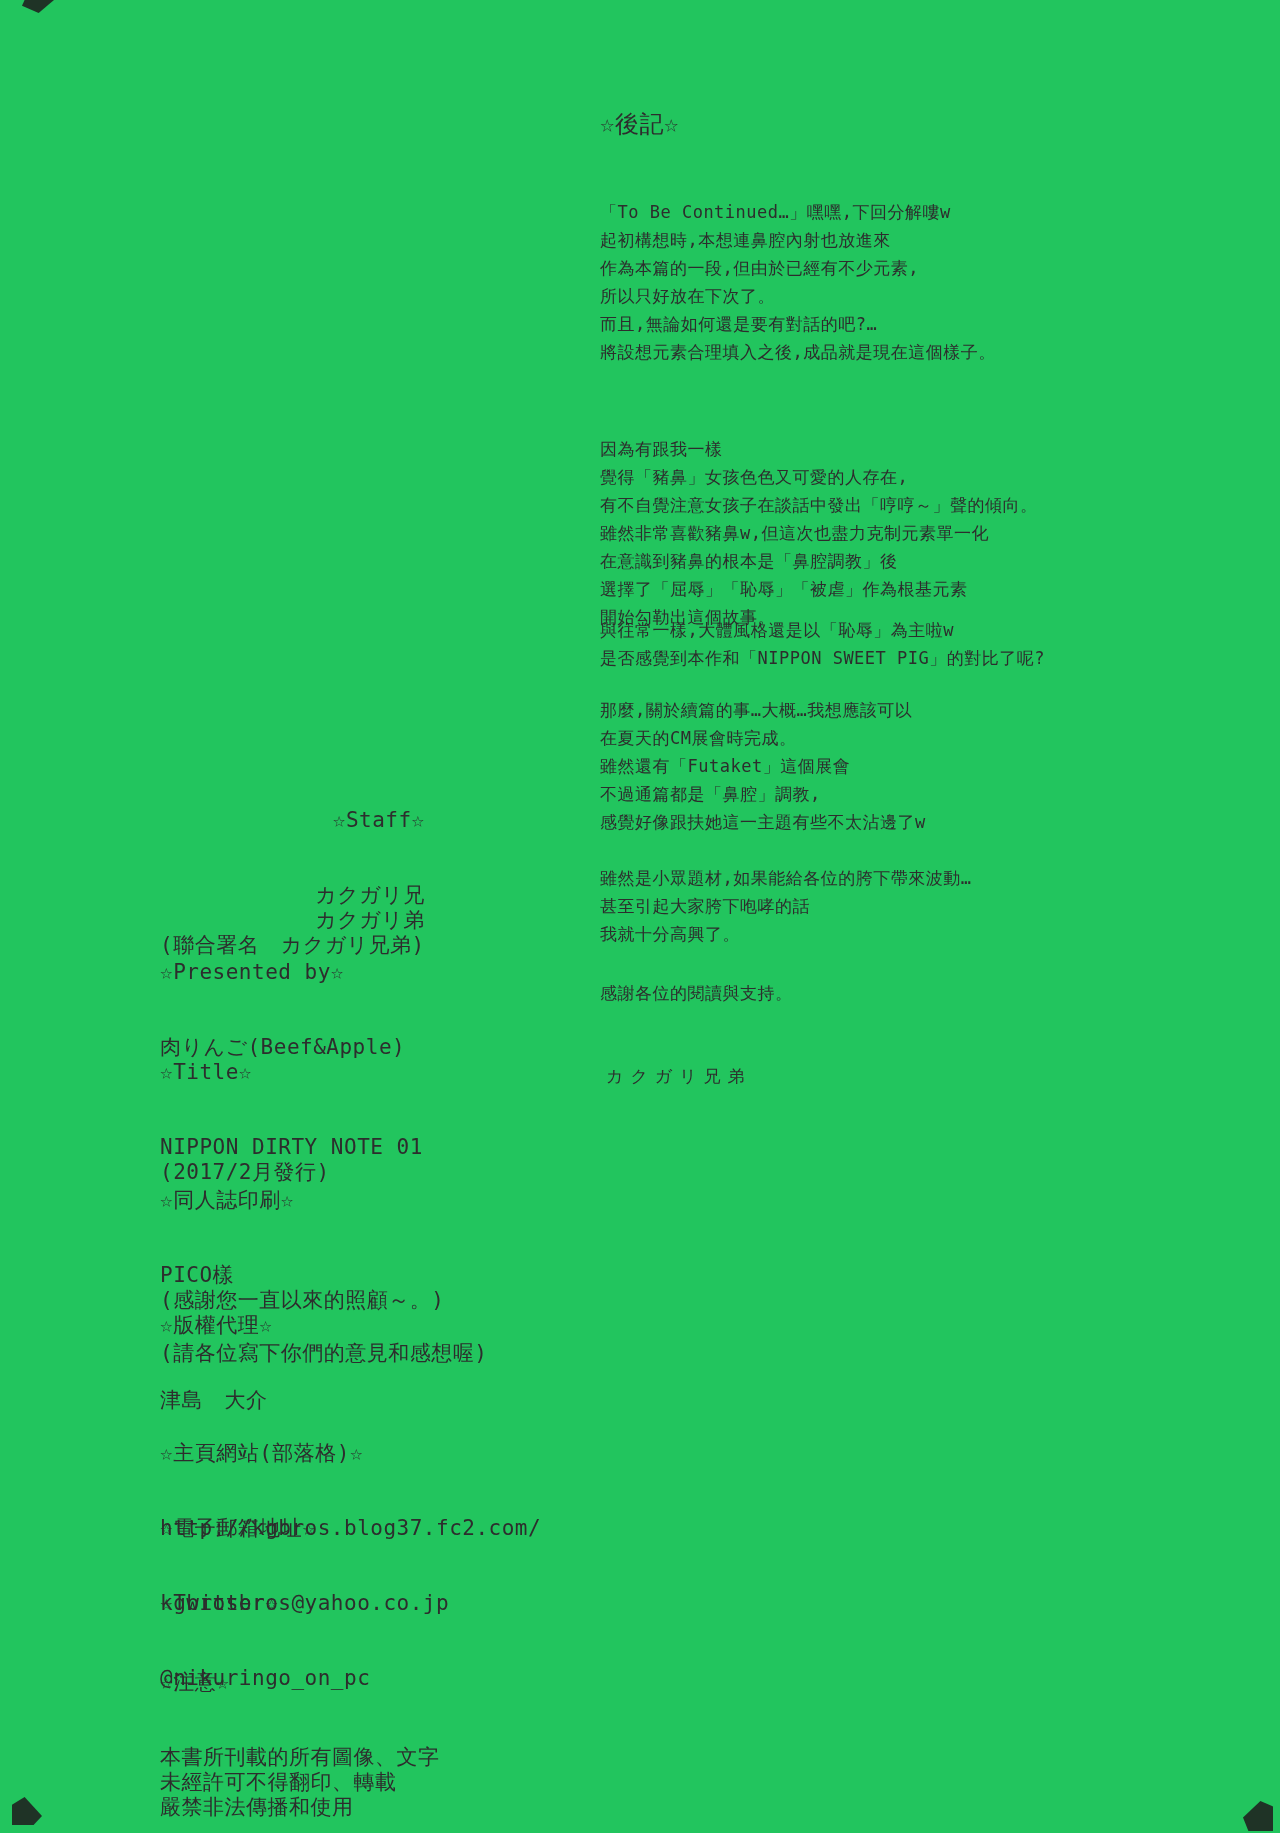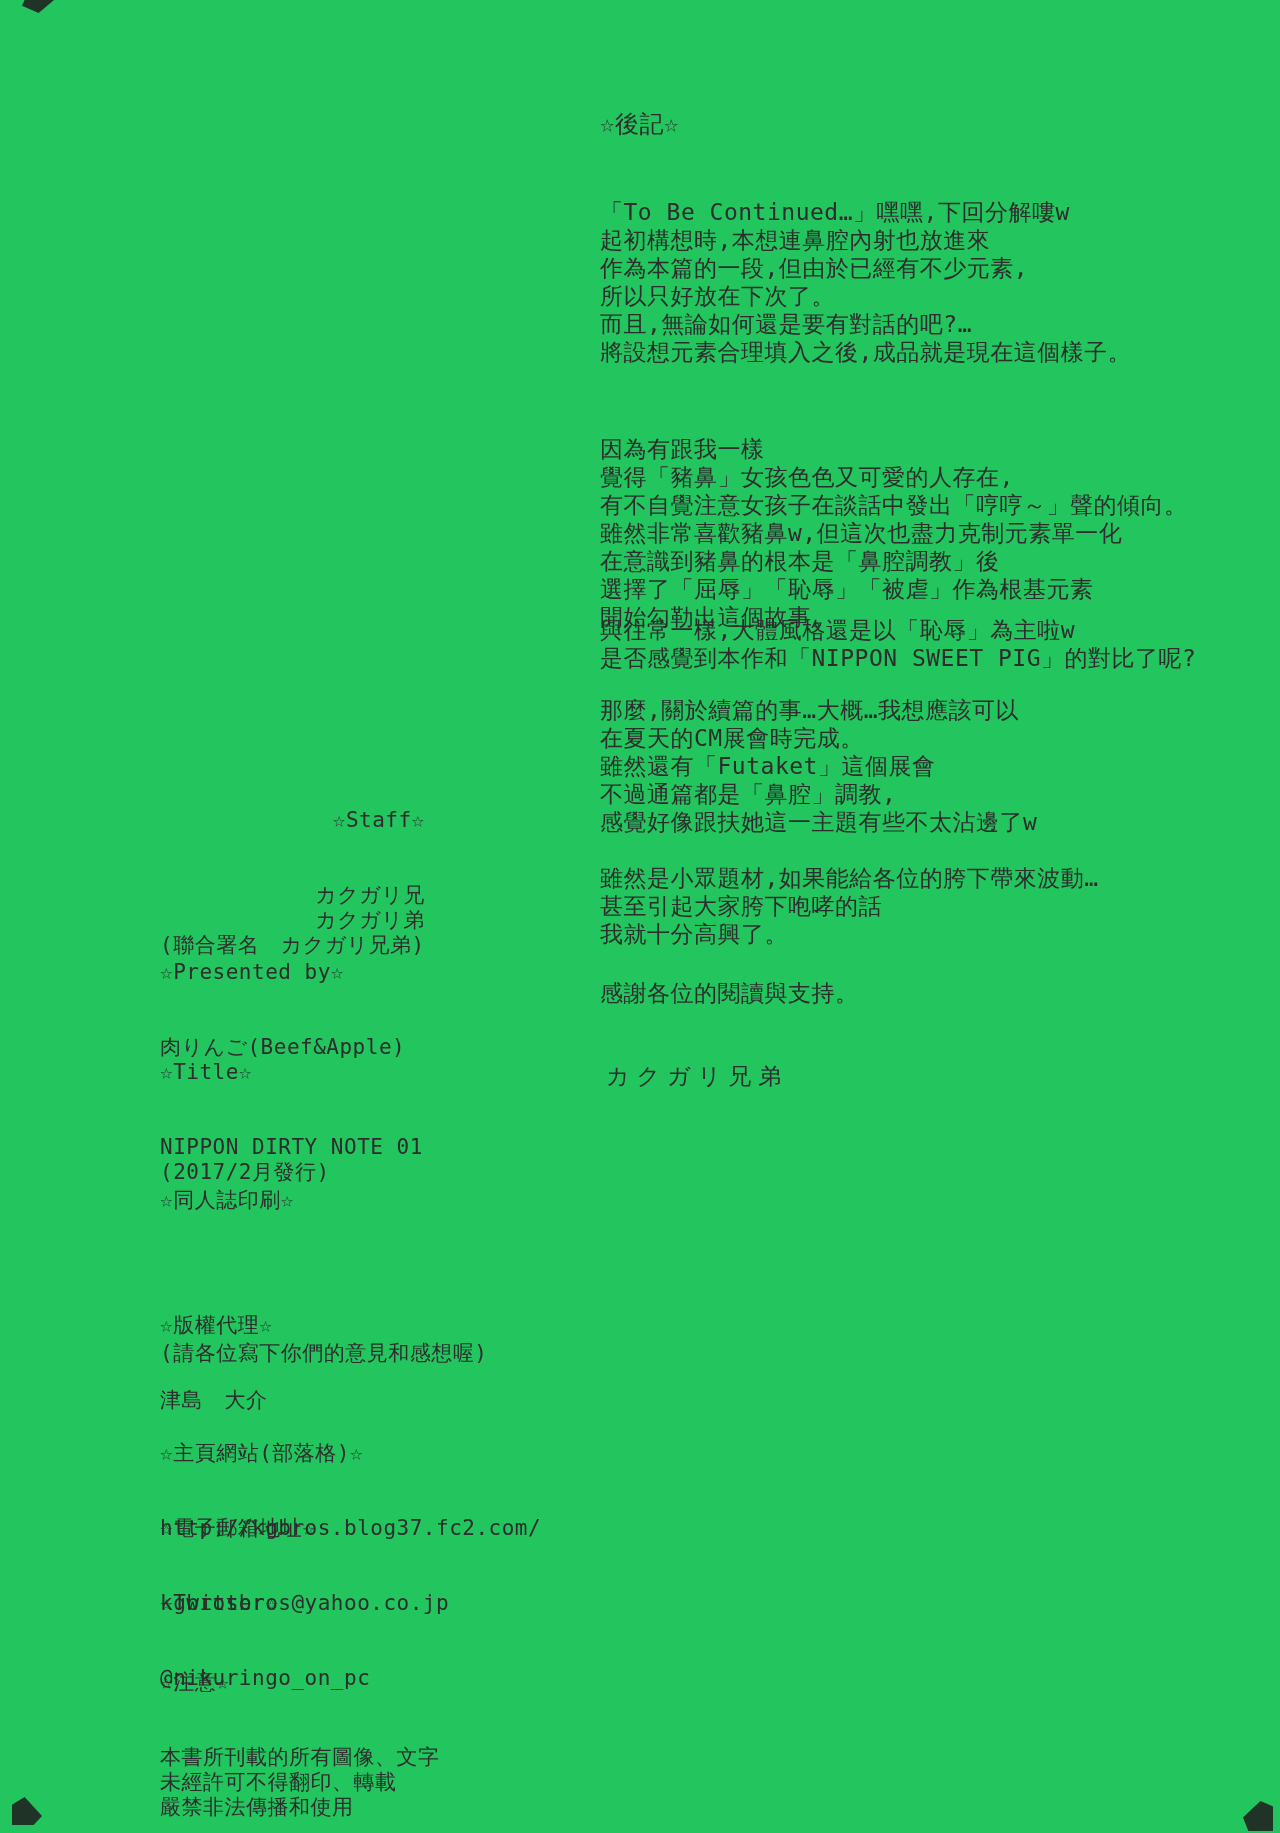--- a/index.html
+++ b/index.html
@@ -9,21 +9,21 @@
     background:#22c55e;
     color:#2d2d2d;
     font-family:"DejaVu Sans Mono","DejaVu Sans","Liberation Sans",sans-serif;
     overflow:hidden;
   }
   .blk { position:absolute; white-space:pre; }
   .heading { white-space:pre; }
   .lines { white-space:pre; }
 
   
-  .rcol { font-size:23px; line-height:28px; letter-spacing:0.5px; }
+  .rcol { font-size:17px; line-height:28px; letter-spacing:0.5px; }
   #afterword-title { left:600px; top:110px; font-size:24px; }
   #para-1 { left:600px; top:198px; }
   #para-2 { left:600px; top:391px;margin-top:44px; }
   #para-3 { left:600px; top:616px; }
   #para-4 { left:600px; top:696px; }
   #para-5 { left:600px; top:864px; }
   #para-6 { left:600px; top:979px; }
   #signature { left:606px; top:1062px; letter-spacing:7px; }
 
   
@@ -97,20 +97,22 @@
   </div>
 
   <div class="blk lcol" id="title-block">
     <div class="heading">☆Title☆</div>
     <div class="lines">NIPPON DIRTY NOTE 01
 (2017/2月發行)</div>
   </div>
 
   <div class="blk lcol" id="printing-block">
     <div class="heading">☆同人誌印刷☆</div>
+    <div class="lines">PICO樣
+(感謝您一直以來的照顧～。)</div>
   </div>
 
   <div class="blk lcol" id="rights-block">
     <div class="heading">☆版權代理☆</div>
     <div class="lines">津島　大介</div>
   </div>
 
   <div class="blk lcol" id="feedback-note">(請各位寫下你們的意見和感想喔)</div>
 
   <div class="blk lcol" id="website-block">

